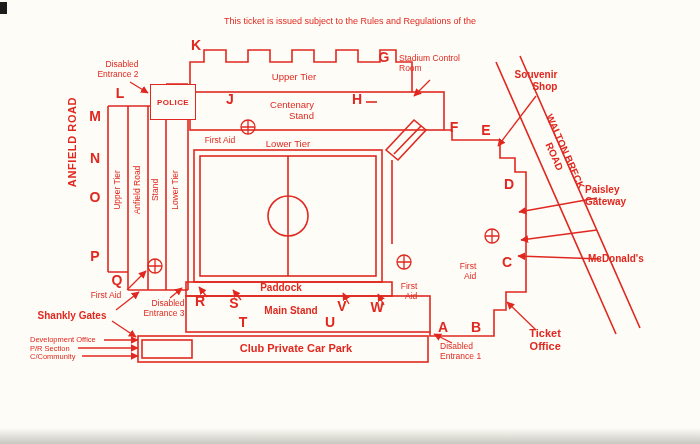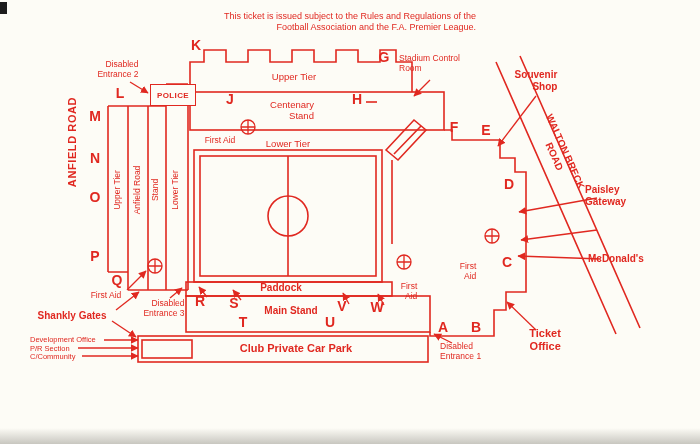--- a/index.html
+++ b/index.html
@@ -15,21 +15,21 @@
   .c { transform:translate(-50%,-50%); text-align:right; }
   .b { font-weight:bold; }
   .s75 { font-size:7.5px; line-height:8.5px; }
   .s9 { font-size:9px; line-height:10.5px; }
   .s95 { font-size:9.5px; line-height:11px; }
   .s10 { font-size:10px; line-height:11.5px; }
   .s11 { font-size:11px; line-height:13px; }
   .rotl { transform:translate(-50%,-50%) rotate(-90deg); text-align:center; }
   .rotr { transform:translate(-50%,-50%) rotate(66deg); text-align:center; }
   .blk { position:absolute; transform:translate(-50%,-50%); font-weight:bold; font-size:14px; line-height:14px; }
-  .police { position:absolute; left:150px; top:84px; width:46px; height:22px; border:1.5px solid var(--ink);
+  .police { position:absolute; left:150px; top:84px; width:46px; height:36px; border:1.5px solid var(--ink);
             background:var(--paper); display:flex; align-items:center; justify-content:center;
             font-size:8px; font-weight:bold; letter-spacing:.4px; }
   .corner-mark { position:absolute; left:0; top:2px; width:7px; height:12px; background:#1c1c1c; }
   .scan-shadow { position:absolute; left:0; bottom:0; width:100%; height:16px;
                  background:linear-gradient(180deg, rgba(120,118,110,0) 0%, rgba(120,118,110,.40) 100%); }
 </style>
 </head>
 <body>
 
 <div class="stage">
@@ -101,21 +101,20 @@
       <line x1="104" y1="340" x2="138" y2="340" marker-end="url(#ah)"></line>
       <line x1="78" y1="348" x2="138" y2="348" marker-end="url(#ah)"></line>
       <line x1="82" y1="356" x2="138" y2="356" marker-end="url(#ah)"></line>
     </g>
   </svg>
 
   <div class="corner-mark"></div>
 
   <div class="lbl s9 c" style="left:350px;top:21px">
     <div>This ticket is issued subject to the Rules and Regulations of the</div>
-    <div>Football Association and the F.A. Premier League.</div>
   </div>
 
   <div class="blk" style="left:196px;top:45px">K</div>
   <div class="blk" style="left:384px;top:57px">G</div>
   <div class="blk" style="left:120px;top:93px">L</div>
   <div class="blk" style="left:95px;top:116px">M</div>
   <div class="blk" style="left:95px;top:158px">N</div>
   <div class="blk" style="left:95px;top:197px">O</div>
   <div class="blk" style="left:95px;top:256px">P</div>
   <div class="blk" style="left:117px;top:280px">Q</div>

